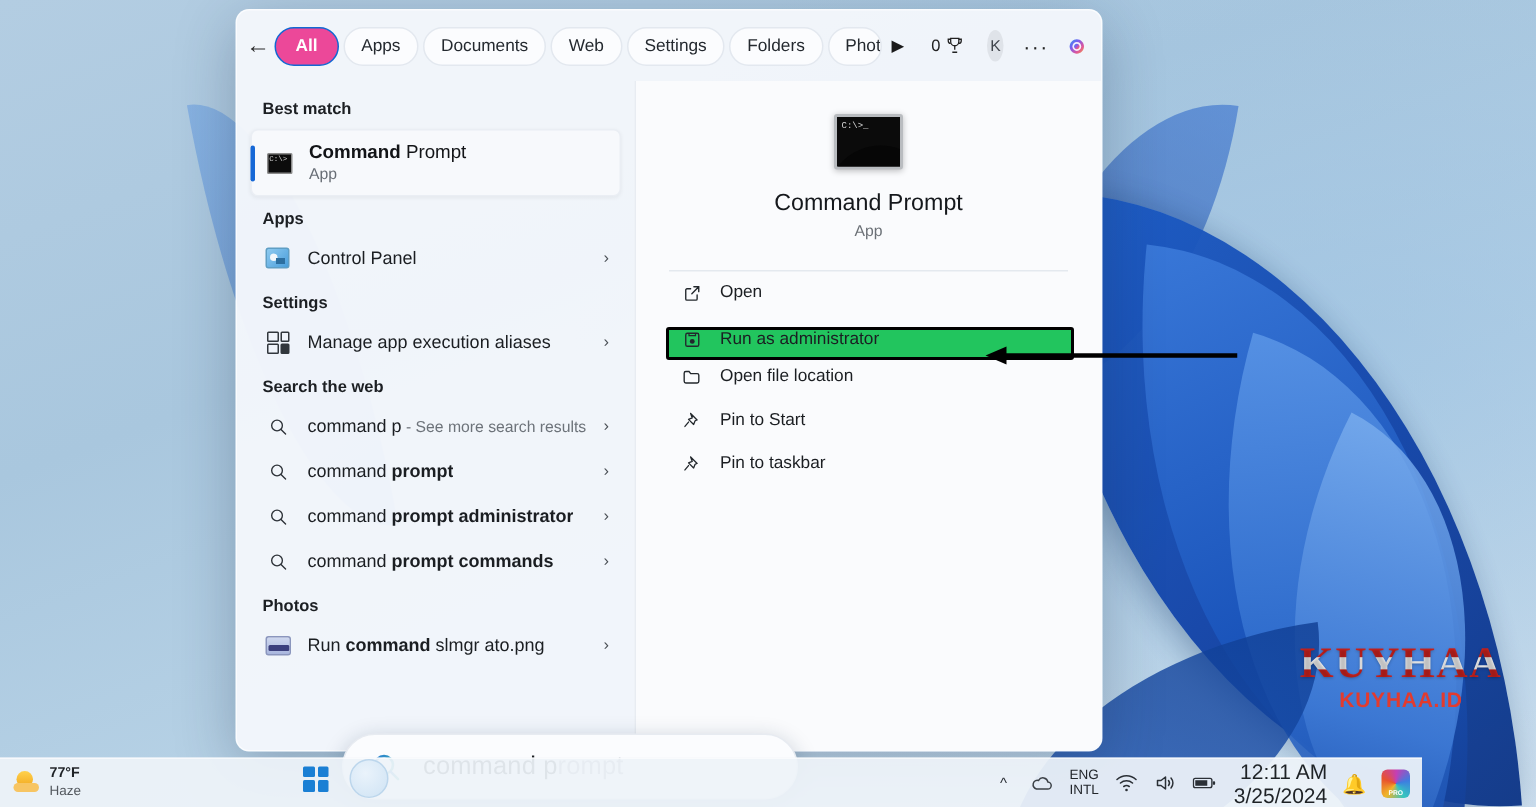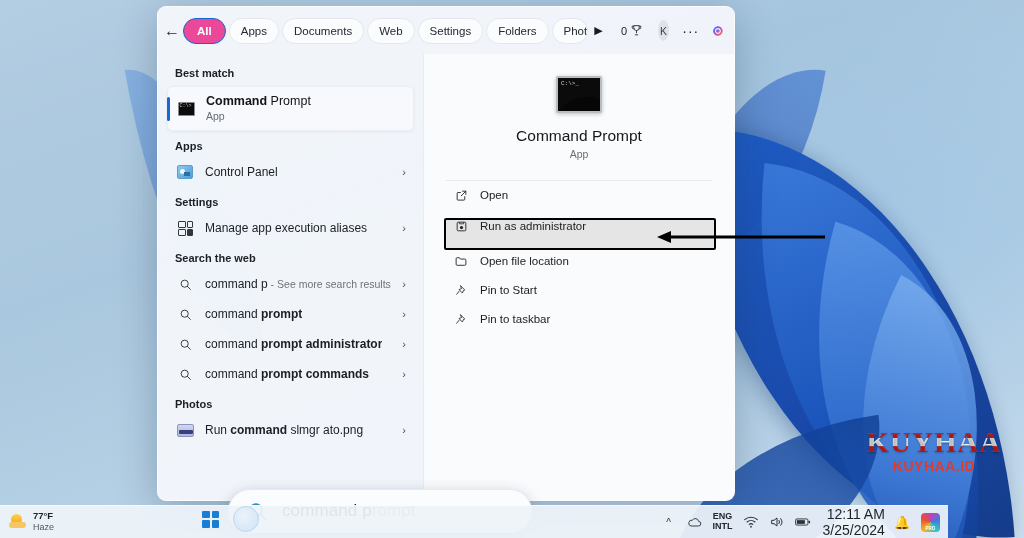--- a/index.html
+++ b/index.html
@@ -191,22 +191,22 @@
   .divider{ height:1px; background:#e4e9ef; margin:20px 0 8px 0;}
   .act{
     height:24px; display:flex; align-items:flex-start;
     font-size:11.5px; color:#1b1e22;
     padding:0 6px; border-radius:3px; margin-bottom:5px;
     position:relative;
   }
   .act .aic{ width:18px;flex:0 0 18px; display:flex;align-items:center;justify-content:center; margin-right:10px;}
   .act.highlight{
     border:2px solid #000; border-radius:2px;
-    height:32px; margin-left:-2px; margin-right:-4px;
-    background:#e5e5e5;
+    height:22px; margin-left:-2px; margin-right:-4px;
+    background:#22c55e;
   }
 
   
   #searchbox{
     position:absolute; left:228px; top:489px; width:304px; height:44px;
     background:#fbfcfe; border:1px solid #e7ebf1; border-radius:22px;
     box-shadow:0 3px 14px rgba(20,40,70,.22);
     display:flex; align-items:center; padding:0 18px; gap:14px;
   }
   #searchtext{ font-size:17px; color:#1a1d21; letter-spacing:.1px;}
@@ -237,21 +237,21 @@
   #tb-center{ position:absolute; left:202px; bottom:6px; display:flex; align-items:center; gap:14px;}
   .winlogo{ width:17px;height:17px; display:grid; grid-template-columns:1fr 1fr; grid-template-rows:1fr 1fr; gap:2px;}
   .winlogo span{ background:#1a7fd4; border-radius:1px;}
   .searchpill{
     width:26px;height:26px;border-radius:50%;
     background:radial-gradient(circle at 40% 35%, #eaf3fb, #cfe3f4);
     border:1px solid #bcd6ec;
   }
   #tray{ margin-left:auto; display:flex; align-items:center; gap:10px; padding-right:8px; }
   .tray-ic{ width:16px;height:16px; display:flex;align-items:center;justify-content:center; color:#2b3036;}
-  .lang{ line-height:1.08; text-align:center; font-size:9px; color:#22262b; font-weight:700;}
+  .lang{ line-height:1.08; text-align:center; font-size:9px; color:#22262b; font-weight:400;}
   .clock{ line-height:1.15; text-align:right; font-size:14px; color:#1e2226; margin-left:2px;}
   .bell{ font-size:13px; color:#1f5fb5;}
   .pro{
     width:19px;height:19px;border-radius:4px;
     background:conic-gradient(from 220deg,#f0b429,#e8522e,#c43fb5,#3d7ee0,#35c6c0,#f0b429);
     position:relative;
   }
   .pro:after{
     content:"PRO"; position:absolute; left:0; right:0; bottom:1px;
     font-size:4.5px; color:#fff; text-align:center; font-weight:700;

